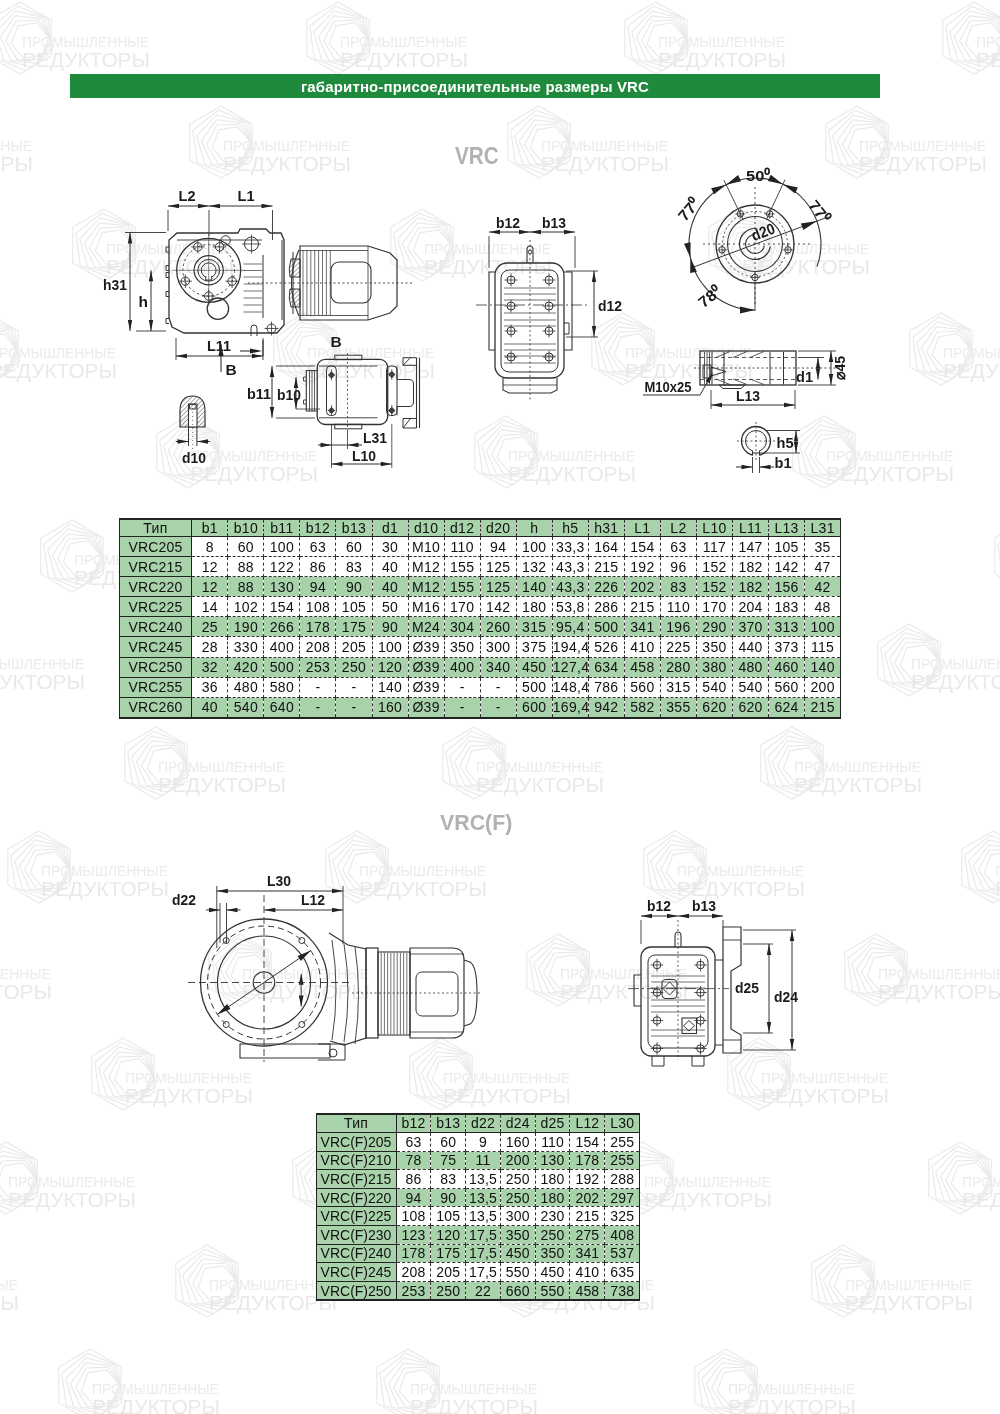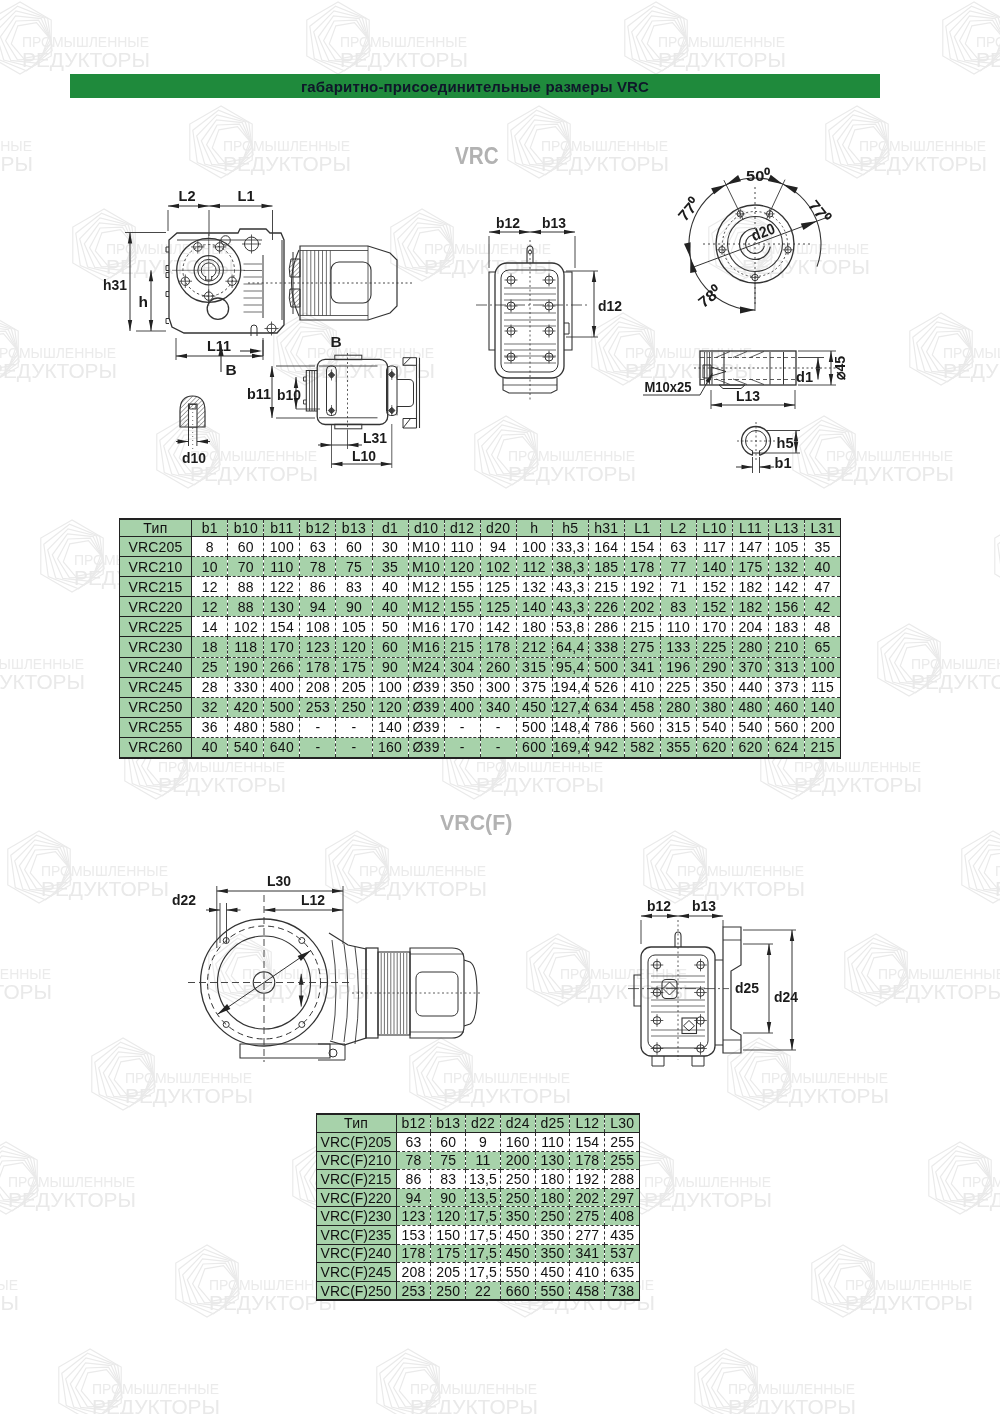--- a/index.html
+++ b/index.html
@@ -1,17 +1,17 @@
 <!DOCTYPE html>
 <html><head><meta charset="utf-8"><style>
 html,body{margin:0;padding:0;}
 body{font-family:"Liberation Sans",sans-serif;background:#fff;}
 #page{position:relative;width:1000px;height:1414px;background:#fff;overflow:hidden;}
 .abs{position:absolute;}
-#bar{left:70px;top:74px;width:810px;height:24px;background:#1f8a3c;color:#0f172a;
+#bar{left:70px;top:74px;width:810px;height:24px;background:#1f8a3c;color:#ffffff;
  font-size:15px;font-weight:bold;text-align:center;line-height:25px;letter-spacing:0.15px;}
 .bigtitle{color:#b2b2b2;font-weight:bold;font-size:24px;transform-origin:left top;}
 table{border-collapse:collapse;table-layout:fixed;border-radius:10px;}
 td,th{padding:0;margin:0;text-align:center;vertical-align:middle;overflow:hidden;white-space:nowrap;}
 #t1{left:118.6px;top:518px;width:721px;font-size:14px;letter-spacing:0.3px;color:#111;}
 #t1 td{border:1px dashed #333;height:19.1px;}
 #t1 th{border:1px dashed #333;height:15.2px;font-weight:normal;}
 #t2{left:315.5px;top:1112.5px;width:324px;font-size:14px;letter-spacing:0.2px;color:#111;}
 #t2 td,#t2 th{border:1px dashed #333;height:17.6px;font-weight:normal;}
 .g{background:#a7d2aa;}
@@ -561,56 +561,35 @@
 <td class="w">33,3</td>
 <td class="w">164</td>
 <td class="w">154</td>
 <td class="w">63</td>
 <td class="w">117</td>
 <td class="w">147</td>
 <td class="w">105</td>
 <td class="w cend">35</td>
 </tr>
 <tr class="">
-<td class="g c0">VRC210</td>
-<td class="g">10</td>
-<td class="g">70</td>
-<td class="g">110</td>
-<td class="g">78</td>
-<td class="g">75</td>
-<td class="g">35</td>
-<td class="g">M10</td>
-<td class="g">120</td>
-<td class="g">102</td>
-<td class="g">112</td>
-<td class="g">38,3</td>
-<td class="g">185</td>
-<td class="g">178</td>
-<td class="g">77</td>
-<td class="g">140</td>
-<td class="g">175</td>
-<td class="g">132</td>
-<td class="g cend">40</td>
-</tr>
-<tr class="">
 <td class="g c0">VRC215</td>
 <td class="w">12</td>
 <td class="w">88</td>
 <td class="w">122</td>
 <td class="w">86</td>
 <td class="w">83</td>
 <td class="w">40</td>
 <td class="w">M12</td>
 <td class="w">155</td>
 <td class="w">125</td>
 <td class="w">132</td>
 <td class="w">43,3</td>
 <td class="w">215</td>
 <td class="w">192</td>
-<td class="w">71</td>
+<td class="w">96</td>
 <td class="w">152</td>
 <td class="w">182</td>
 <td class="w">142</td>
 <td class="w cend">47</td>
 </tr>
 <tr class="">
 <td class="g c0">VRC220</td>
 <td class="g">12</td>
 <td class="g">88</td>
 <td class="g">130</td>
@@ -643,41 +622,20 @@
 <td class="w">142</td>
 <td class="w">180</td>
 <td class="w">53,8</td>
 <td class="w">286</td>
 <td class="w">215</td>
 <td class="w">110</td>
 <td class="w">170</td>
 <td class="w">204</td>
 <td class="w">183</td>
 <td class="w cend">48</td>
-</tr>
-<tr class="">
-<td class="g c0">VRC230</td>
-<td class="g">18</td>
-<td class="g">118</td>
-<td class="g">170</td>
-<td class="g">123</td>
-<td class="g">120</td>
-<td class="g">60</td>
-<td class="g">M16</td>
-<td class="g">215</td>
-<td class="g">178</td>
-<td class="g">212</td>
-<td class="g">64,4</td>
-<td class="g">338</td>
-<td class="g">275</td>
-<td class="g">133</td>
-<td class="g">225</td>
-<td class="g">280</td>
-<td class="g">210</td>
-<td class="g cend">65</td>
 </tr>
 <tr class="">
 <td class="g c0">VRC240</td>
 <td class="g">25</td>
 <td class="g">190</td>
 <td class="g">266</td>
 <td class="g">178</td>
 <td class="g">175</td>
 <td class="g">90</td>
 <td class="g">M24</td>
@@ -995,38 +953,38 @@
 <td class="g c0">VRC(F)220</td>
 <td class="g">94</td>
 <td class="g">90</td>
 <td class="g">13,5</td>
 <td class="g">250</td>
 <td class="g">180</td>
 <td class="g">202</td>
 <td class="g cend">297</td>
 </tr>
 <tr class="">
+<td class="g c0">VRC(F)225</td>
+<td class="w">108</td>
+<td class="w">105</td>
+<td class="w">13,5</td>
+<td class="w">300</td>
+<td class="w">230</td>
+<td class="w">215</td>
+<td class="w cend">325</td>
+</tr>
+<tr class="">
 <td class="g c0">VRC(F)230</td>
 <td class="g">123</td>
 <td class="g">120</td>
 <td class="g">17,5</td>
 <td class="g">350</td>
 <td class="g">250</td>
 <td class="g">275</td>
 <td class="g cend">408</td>
-</tr>
-<tr class="">
-<td class="g c0">VRC(F)235</td>
-<td class="w">153</td>
-<td class="w">150</td>
-<td class="w">17,5</td>
-<td class="w">450</td>
-<td class="w">350</td>
-<td class="w">277</td>
-<td class="w cend">435</td>
 </tr>
 <tr class="">
 <td class="g c0">VRC(F)240</td>
 <td class="g">178</td>
 <td class="g">175</td>
 <td class="g">17,5</td>
 <td class="g">450</td>
 <td class="g">350</td>
 <td class="g">341</td>
 <td class="g cend">537</td>

